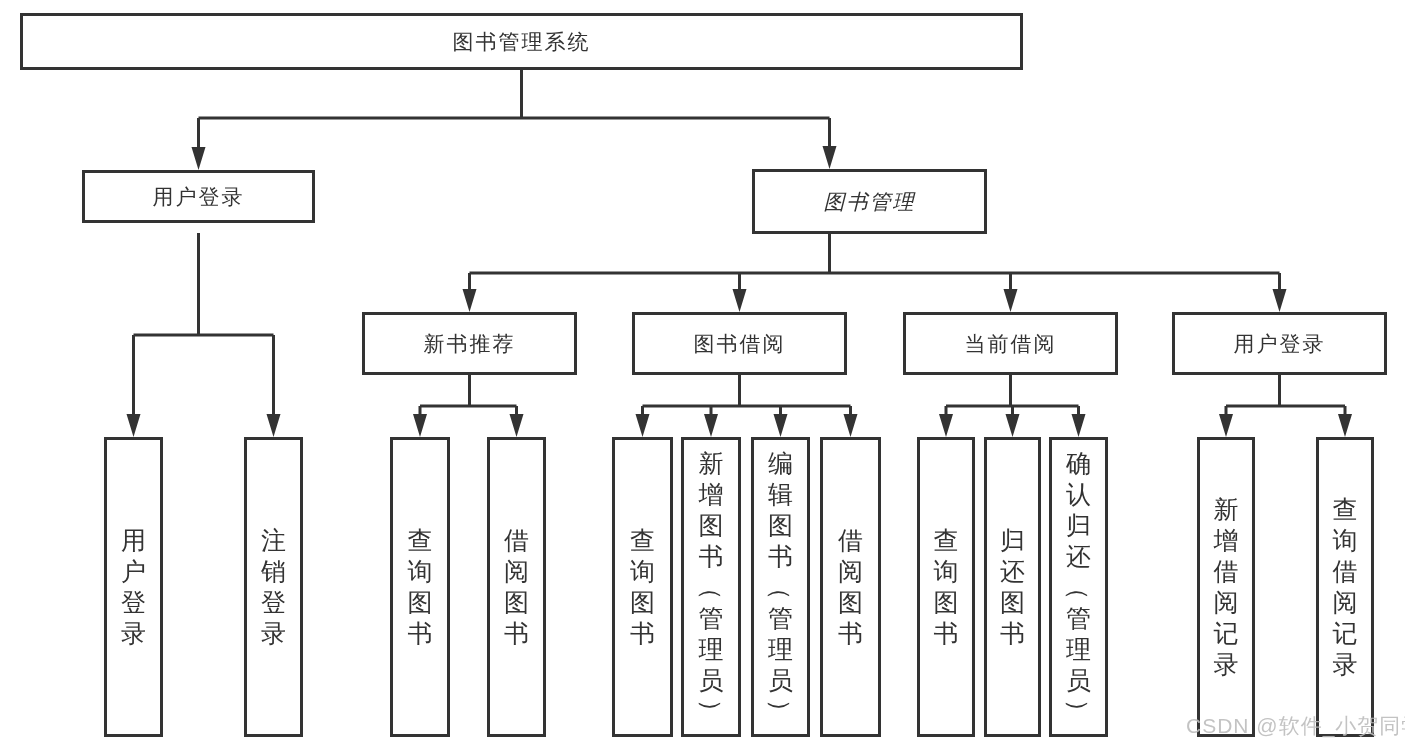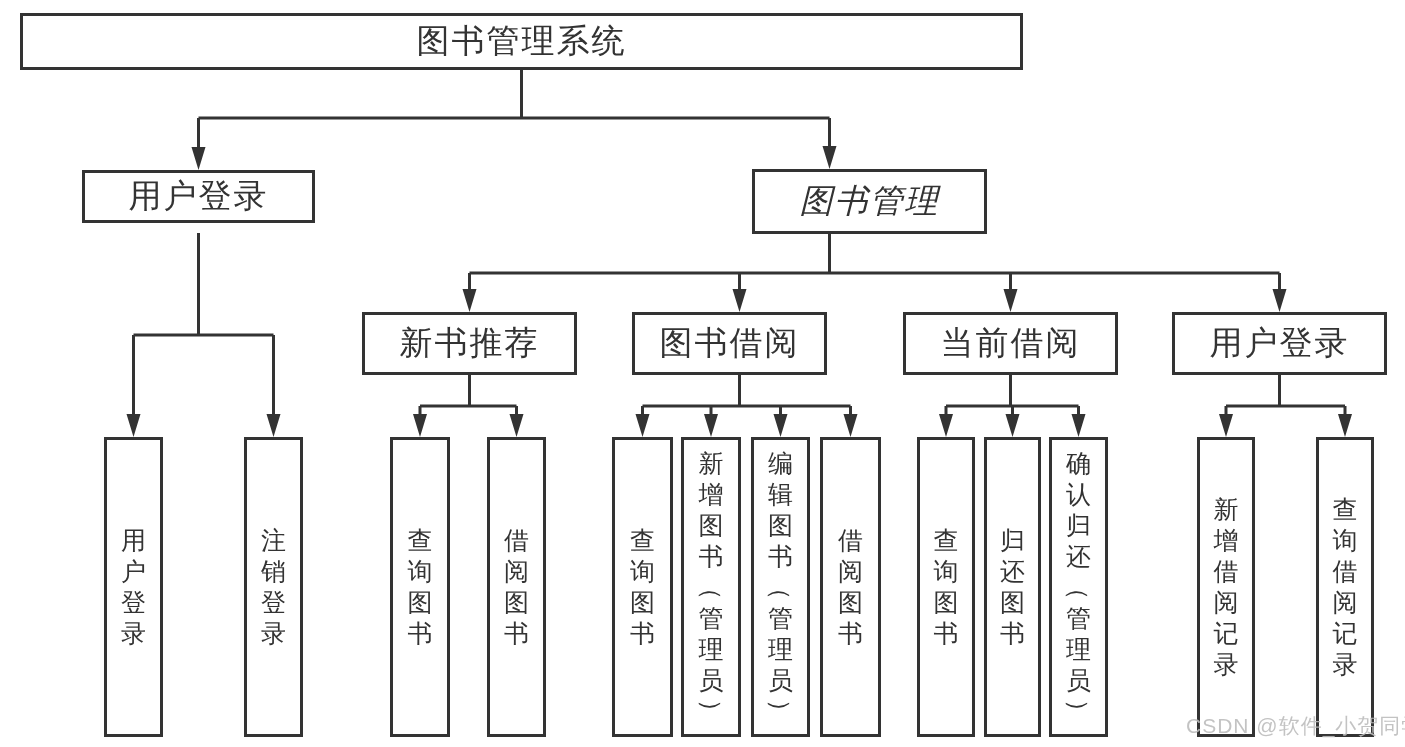--- a/index.html
+++ b/index.html
@@ -22,21 +22,21 @@
   .cline{fill:none;stroke:var(--line);stroke-width:3;}
   .carrow{fill:var(--line);stroke:none;}
   .node{
     position:absolute;
     background:var(--box-fill);
     border:3px solid var(--box-border);
     display:flex;align-items:center;justify-content:center;
     color:var(--text);
   }
   .hlabel{
-    font-size:33px;letter-spacing:2px;color:var(--text);
+    font-size:21px;letter-spacing:2px;color:var(--text);
     white-space:nowrap;text-align:center;
   }
   .vbox{flex-direction:column;}
   .vchar{
     display:block;height:31px;line-height:31px;
     font-size:25px;color:var(--text);text-align:center;
   }
   .vchar.rot{transform:rotate(90deg);}
   #watermark{
     position:absolute;left:1186px;top:712px;
@@ -62,21 +62,21 @@
   <div class="node" style="left:82px;top:170px;width:233px;height:53px;">
     <span class="hlabel">用户登录</span>
   </div>
   <div class="node" style="left:752px;top:169px;width:235px;height:65px;font-style:italic;">
     <span class="hlabel">图书管理</span>
   </div>
 
   <div class="node" style="left:362px;top:312px;width:215px;height:63px;">
     <span class="hlabel">新书推荐</span>
   </div>
-  <div class="node" style="left:632px;top:312px;width:195px;height:63px;">
+  <div class="node" style="left:632px;top:312px;width:215px;height:63px;">
     <span class="hlabel">图书借阅</span>
   </div>
   <div class="node" style="left:903px;top:312px;width:215px;height:63px;">
     <span class="hlabel">当前借阅</span>
   </div>
   <div class="node" style="left:1172px;top:312px;width:215px;height:63px;">
     <span class="hlabel">用户登录</span>
   </div>
 
   <div class="node vbox" style="left:104px;top:437px;width:59px;height:300px;">

